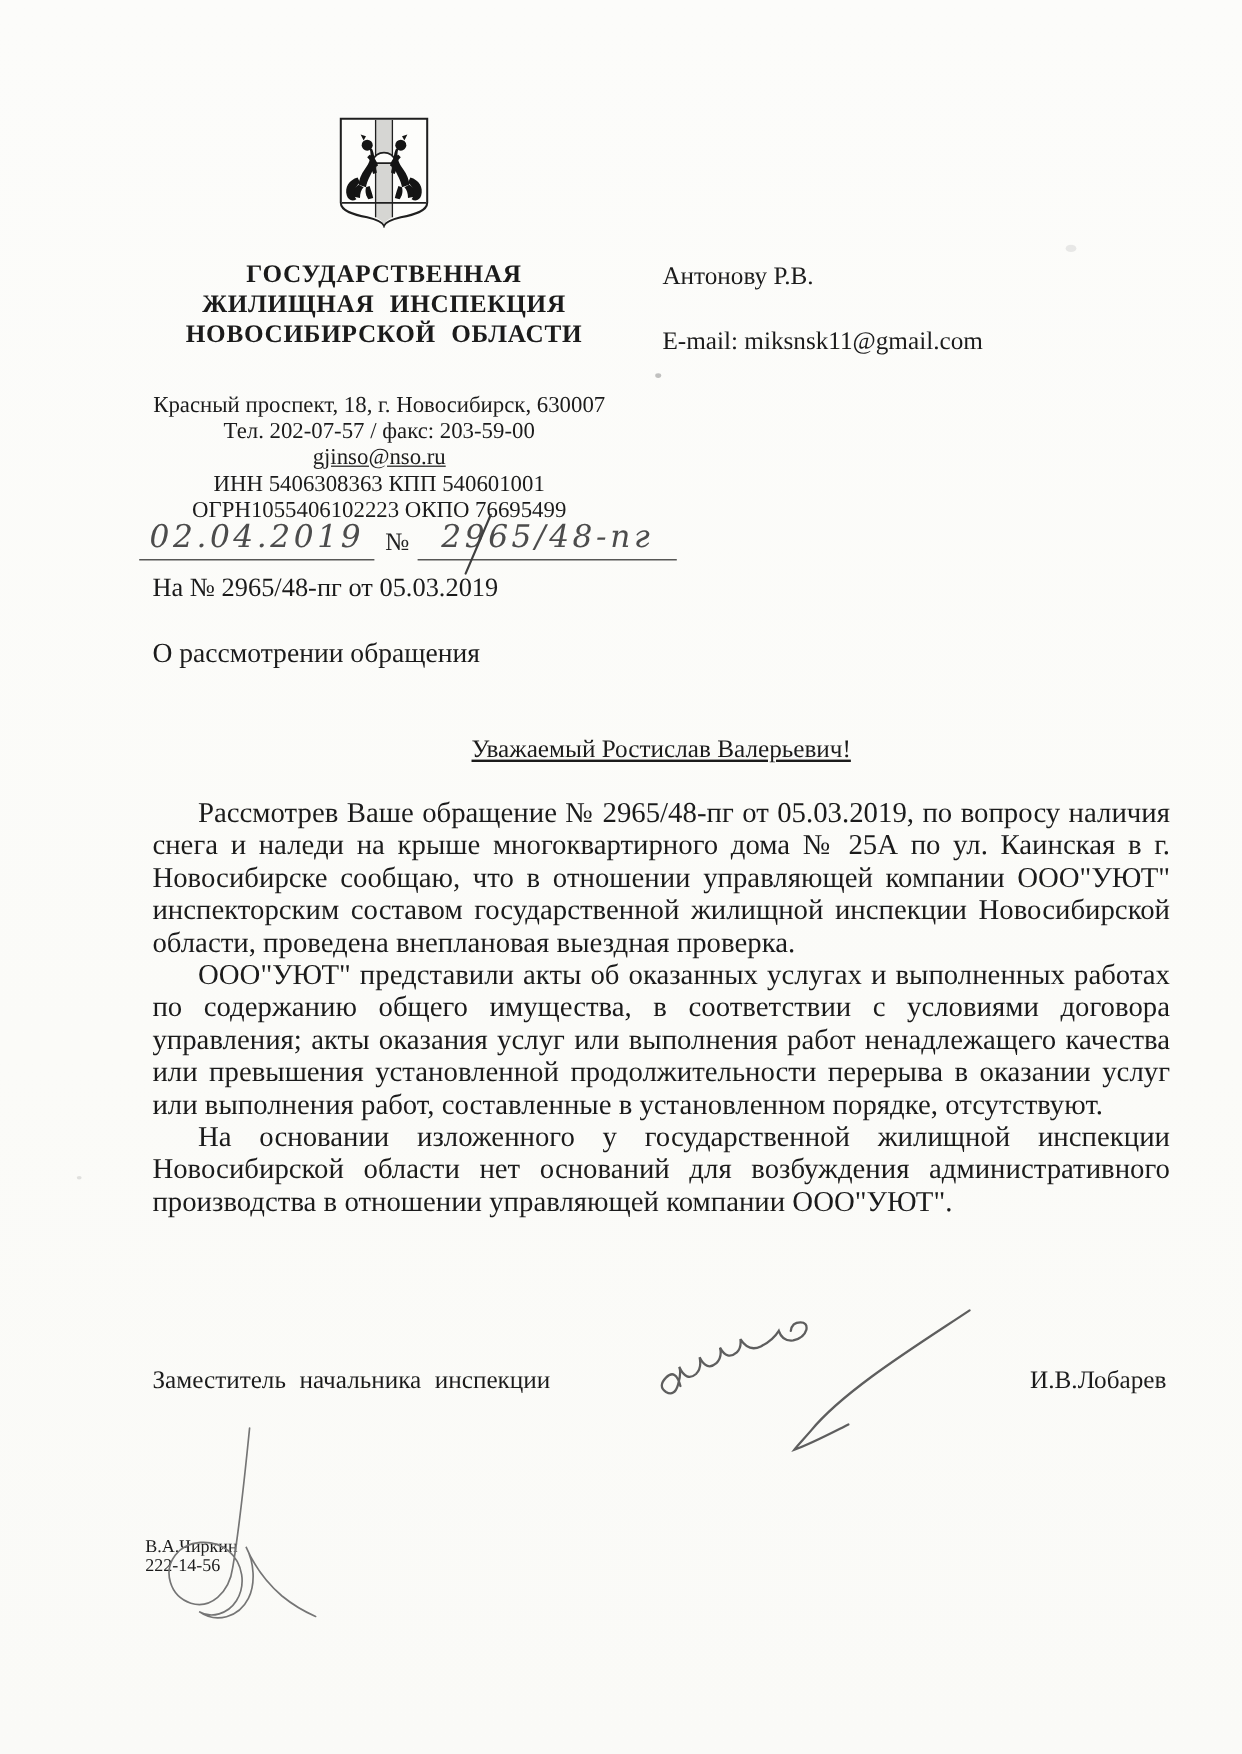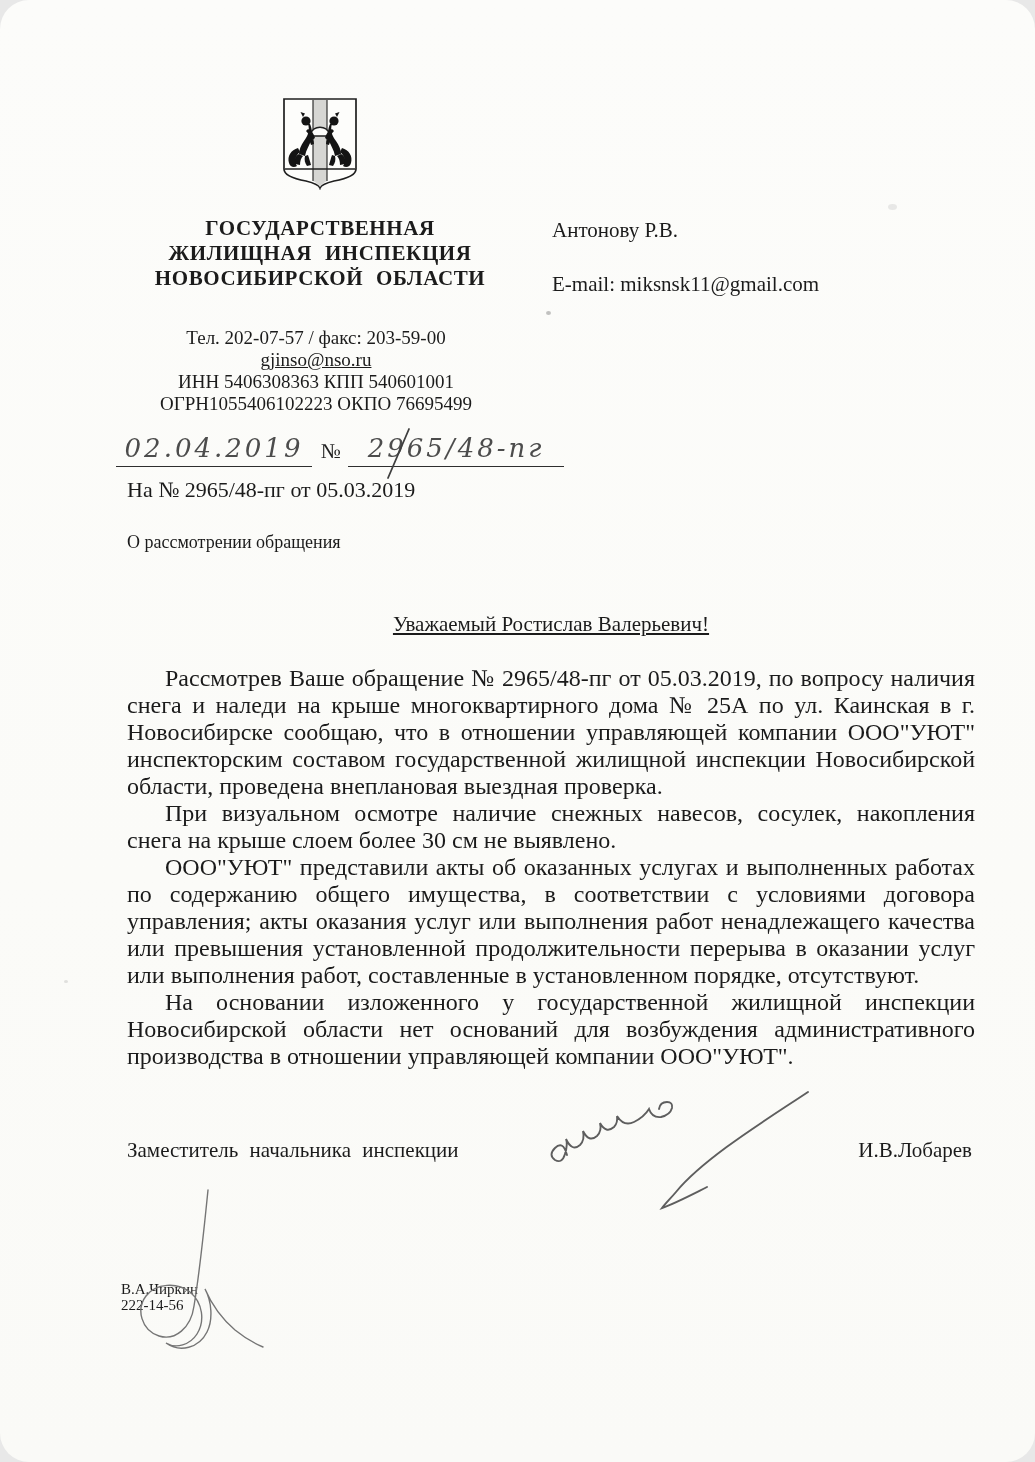--- a/index.html
+++ b/index.html
@@ -5,21 +5,20 @@
 <style>
   html,body{margin:0;padding:0;background:#e8e8e8;}
   .page{
     position:relative;
     width:1035px;height:1462px;
     margin:0 auto;
     background:linear-gradient(180deg,#fcfcfa 0%,#fbfbf8 60%,#fafaf7 100%);
     font-family:"Liberation Serif","DejaVu Serif",serif;
     color:#1b1b1b;
     overflow:hidden;
-    border-radius:29px;
   }
   
   .coat{position:absolute;left:281px;top:96px;}
   .org-name{
     position:absolute;left:110px;top:216px;width:420px;
     text-align:center;font-weight:bold;
     font-size:21px;line-height:25px;
     letter-spacing:0.6px;word-spacing:7px;
   }
   .addressee{position:absolute;left:552px;top:218px;font-size:21px;line-height:24px;}
@@ -40,21 +39,21 @@
     transform:skewX(-6deg);
   }
   .hw-slot{
     display:inline-block;text-align:center;
     border-bottom:1.7px solid #2e2e2e;padding-bottom:3px;
   }
   .slot-date{width:196px;letter-spacing:3px;}
   .slot-num{width:216px;letter-spacing:3px;}
   .no-sign{font-size:21px;padding:0 7px 3px 9px;color:#222;}
   .replyline{position:absolute;left:127px;top:477px;font-size:22px;}
-  .subject{position:absolute;left:127px;top:532px;font-size:18px;}
+  .subject{position:absolute;left:127px;top:532px;font-size:23px;}
   
   .salutation{
     position:absolute;left:127px;top:612px;width:848px;
     text-align:center;font-size:21px;text-decoration:underline;
   }
   .body-text{
     position:absolute;left:127px;top:665px;width:848px;
     font-size:24px;line-height:27px;text-align:justify;
   }
   .body-text p{margin:0;text-indent:38px;}
@@ -120,41 +119,41 @@
     <div>ЖИЛИЩНАЯ ИНСПЕКЦИЯ</div>
     <div>НОВОСИБИРСКОЙ ОБЛАСТИ</div>
   </div>
 
   <div class="addressee">
     <div class="addressee-name">Антонову Р.В.</div>
     <div>E-mail: miksnsk11@gmail.com</div>
   </div>
 
   <div class="contact">
+    <div>Красный проспект, 18, г. Новосибирск, 630007</div>
     <div>Тел. 202-07-57 / факс: 203-59-00</div>
     <div class="contact-email">gjinso@nso.ru</div>
     <div>ИНН 5406308363  КПП 540601001</div>
     <div>ОГРН1055406102223 ОКПО 76695499</div>
   </div>
 
   <div class="regline">
     <span class="hw-slot slot-date"><span class="hw">02.04.2019</span></span>
     <span class="no-sign">№</span>
     <span class="hw-slot slot-num"><span class="hw">2965/48-пг</span></span>
   </div>
 
   <div class="replyline">На № 2965/48-пг  от 05.03.2019</div>
 
   <div class="subject">О рассмотрении обращения</div>
 
   <div class="salutation">Уважаемый Ростислав Валерьевич!</div>
 
   <div class="body-text">
     <p>Рассмотрев Ваше обращение № 2965/48-пг от 05.03.2019, по вопросу наличия снега и наледи на крыше многоквартирного дома № 25А по ул. Каинская в г. Новосибирске сообщаю, что в отношении управляющей компании ООО"УЮТ" инспекторским составом государственной жилищной инспекции Новосибирской области, проведена внеплановая выездная проверка.</p>
-    <p>При визуальном осмотре наличие снежных навесов, сосулек, накопления снега на крыше слоем более 30 см не выявлено.</p>
     <p>ООО"УЮТ" представили акты об оказанных услугах и выполненных работах по содержанию общего имущества, в соответствии с условиями договора управления; акты оказания услуг или выполнения работ ненадлежащего качества или превышения установленной продолжительности перерыва в оказании услуг или выполнения работ, составленные в установленном порядке, отсутствуют.</p>
     <p>На основании изложенного у государственной жилищной инспекции Новосибирской области нет оснований для возбуждения административного производства в отношении управляющей компании ООО"УЮТ".</p>
   </div>
 
   <div class="sig-row">
     <span class="sig-position">Заместитель начальника инспекции</span>
     <span>И.В.Лобарев</span>
   </div>
 
   <div class="executor">

